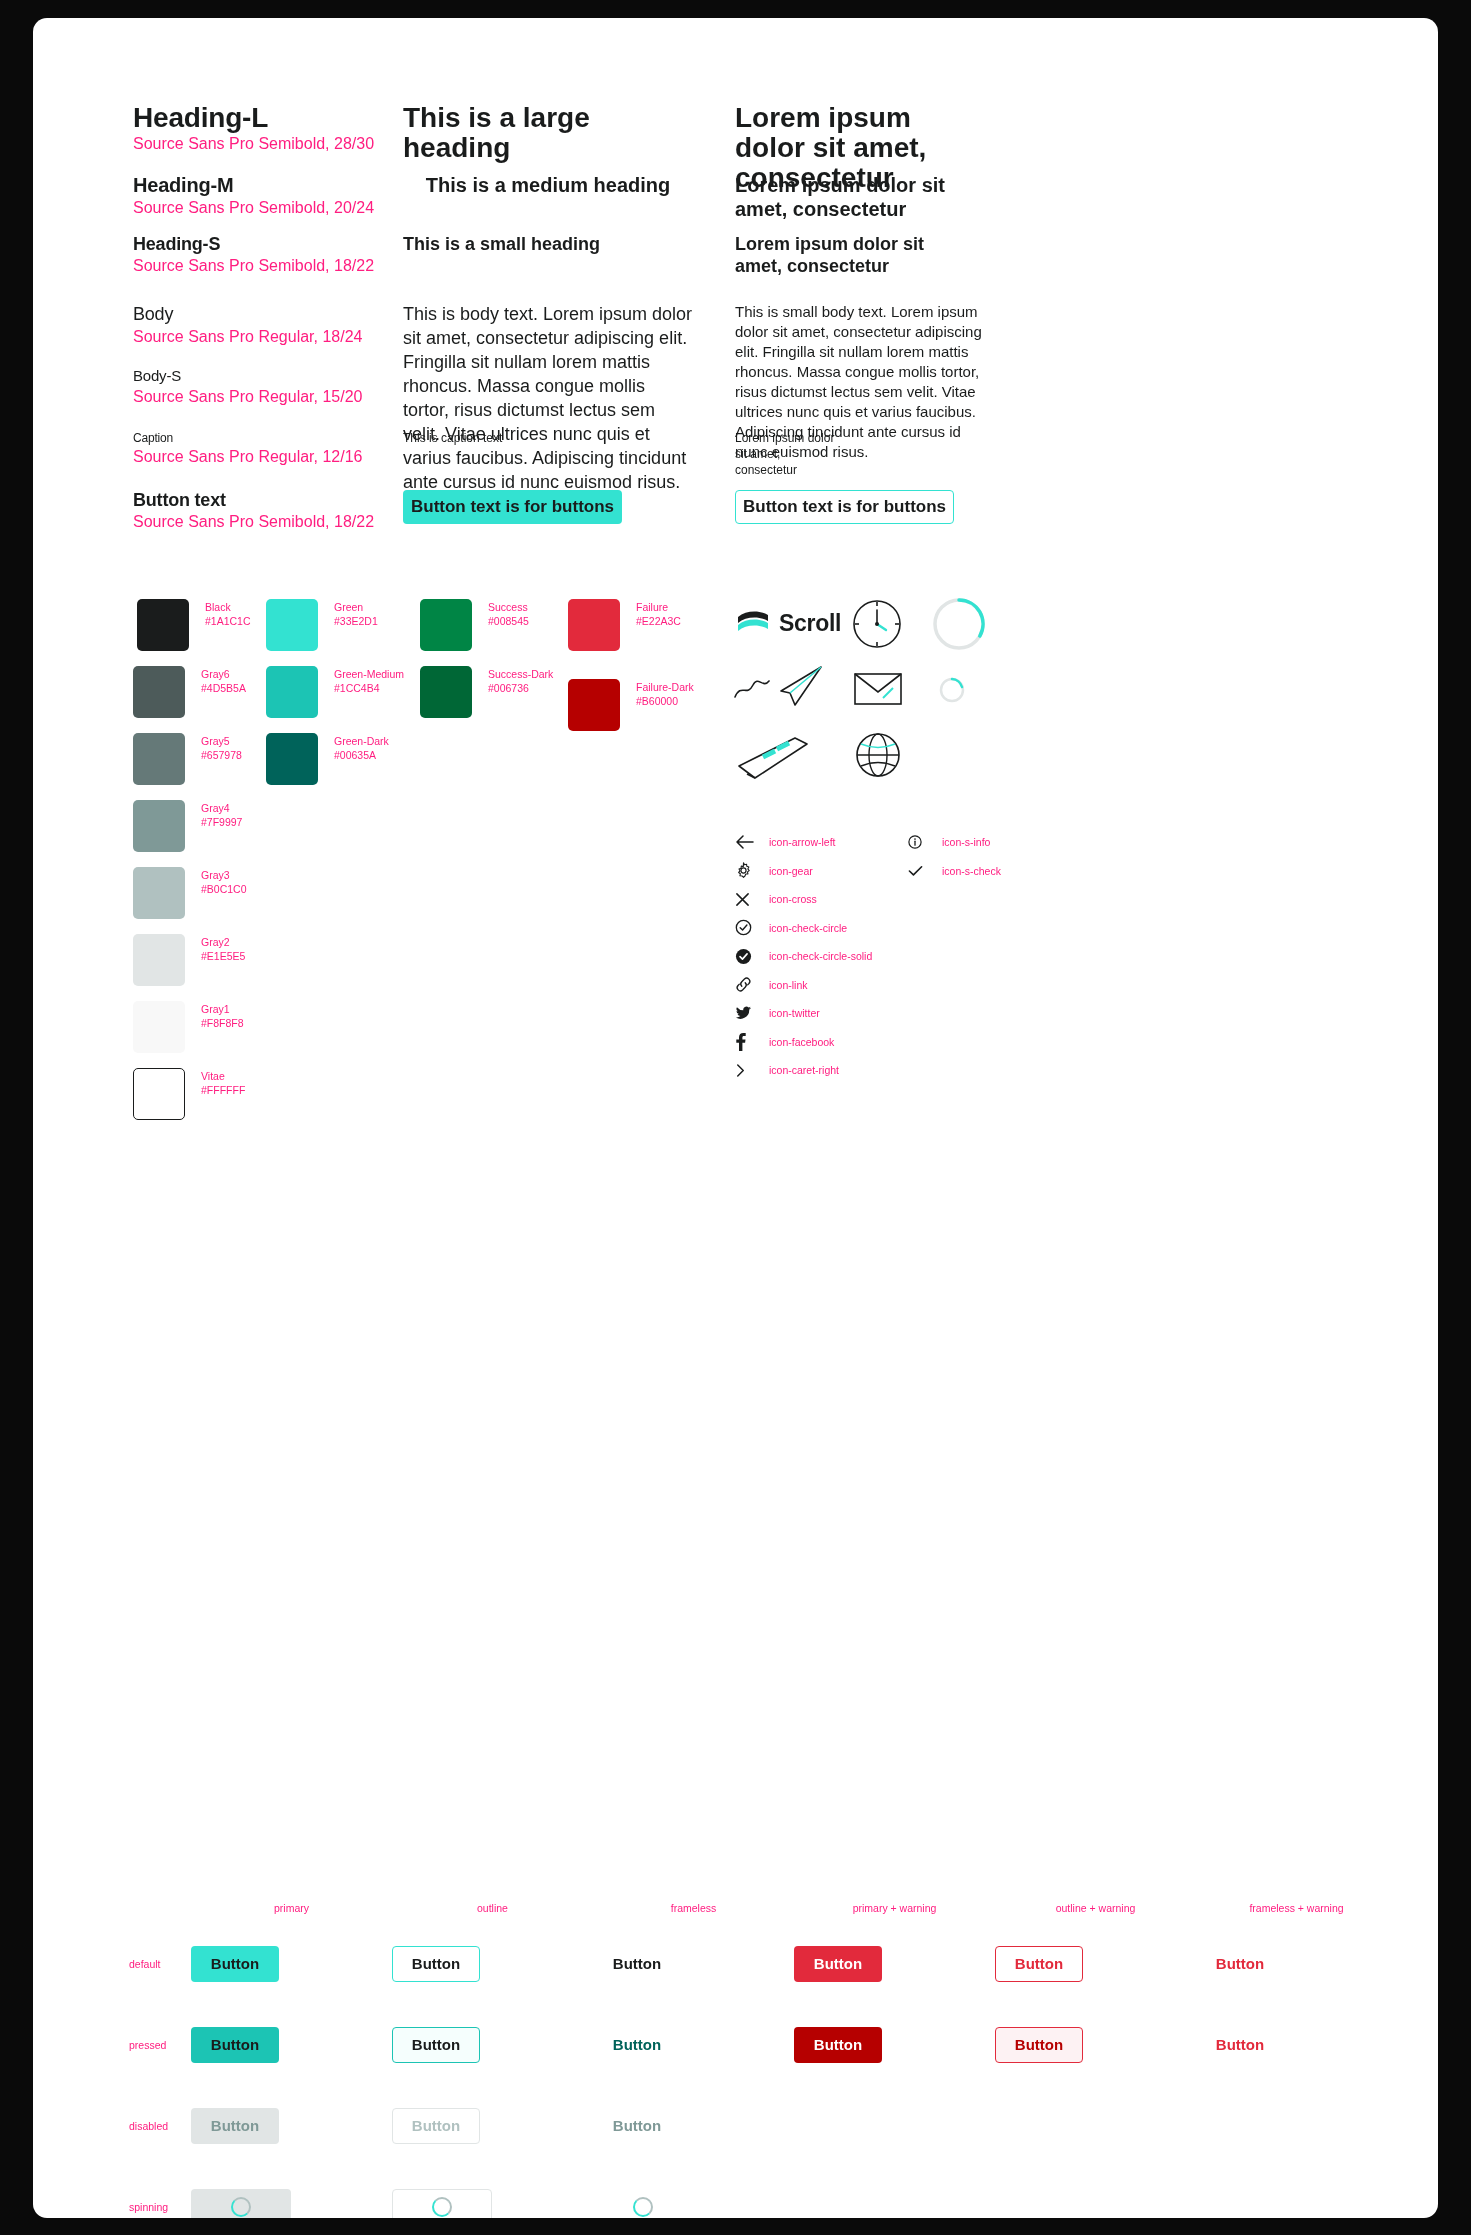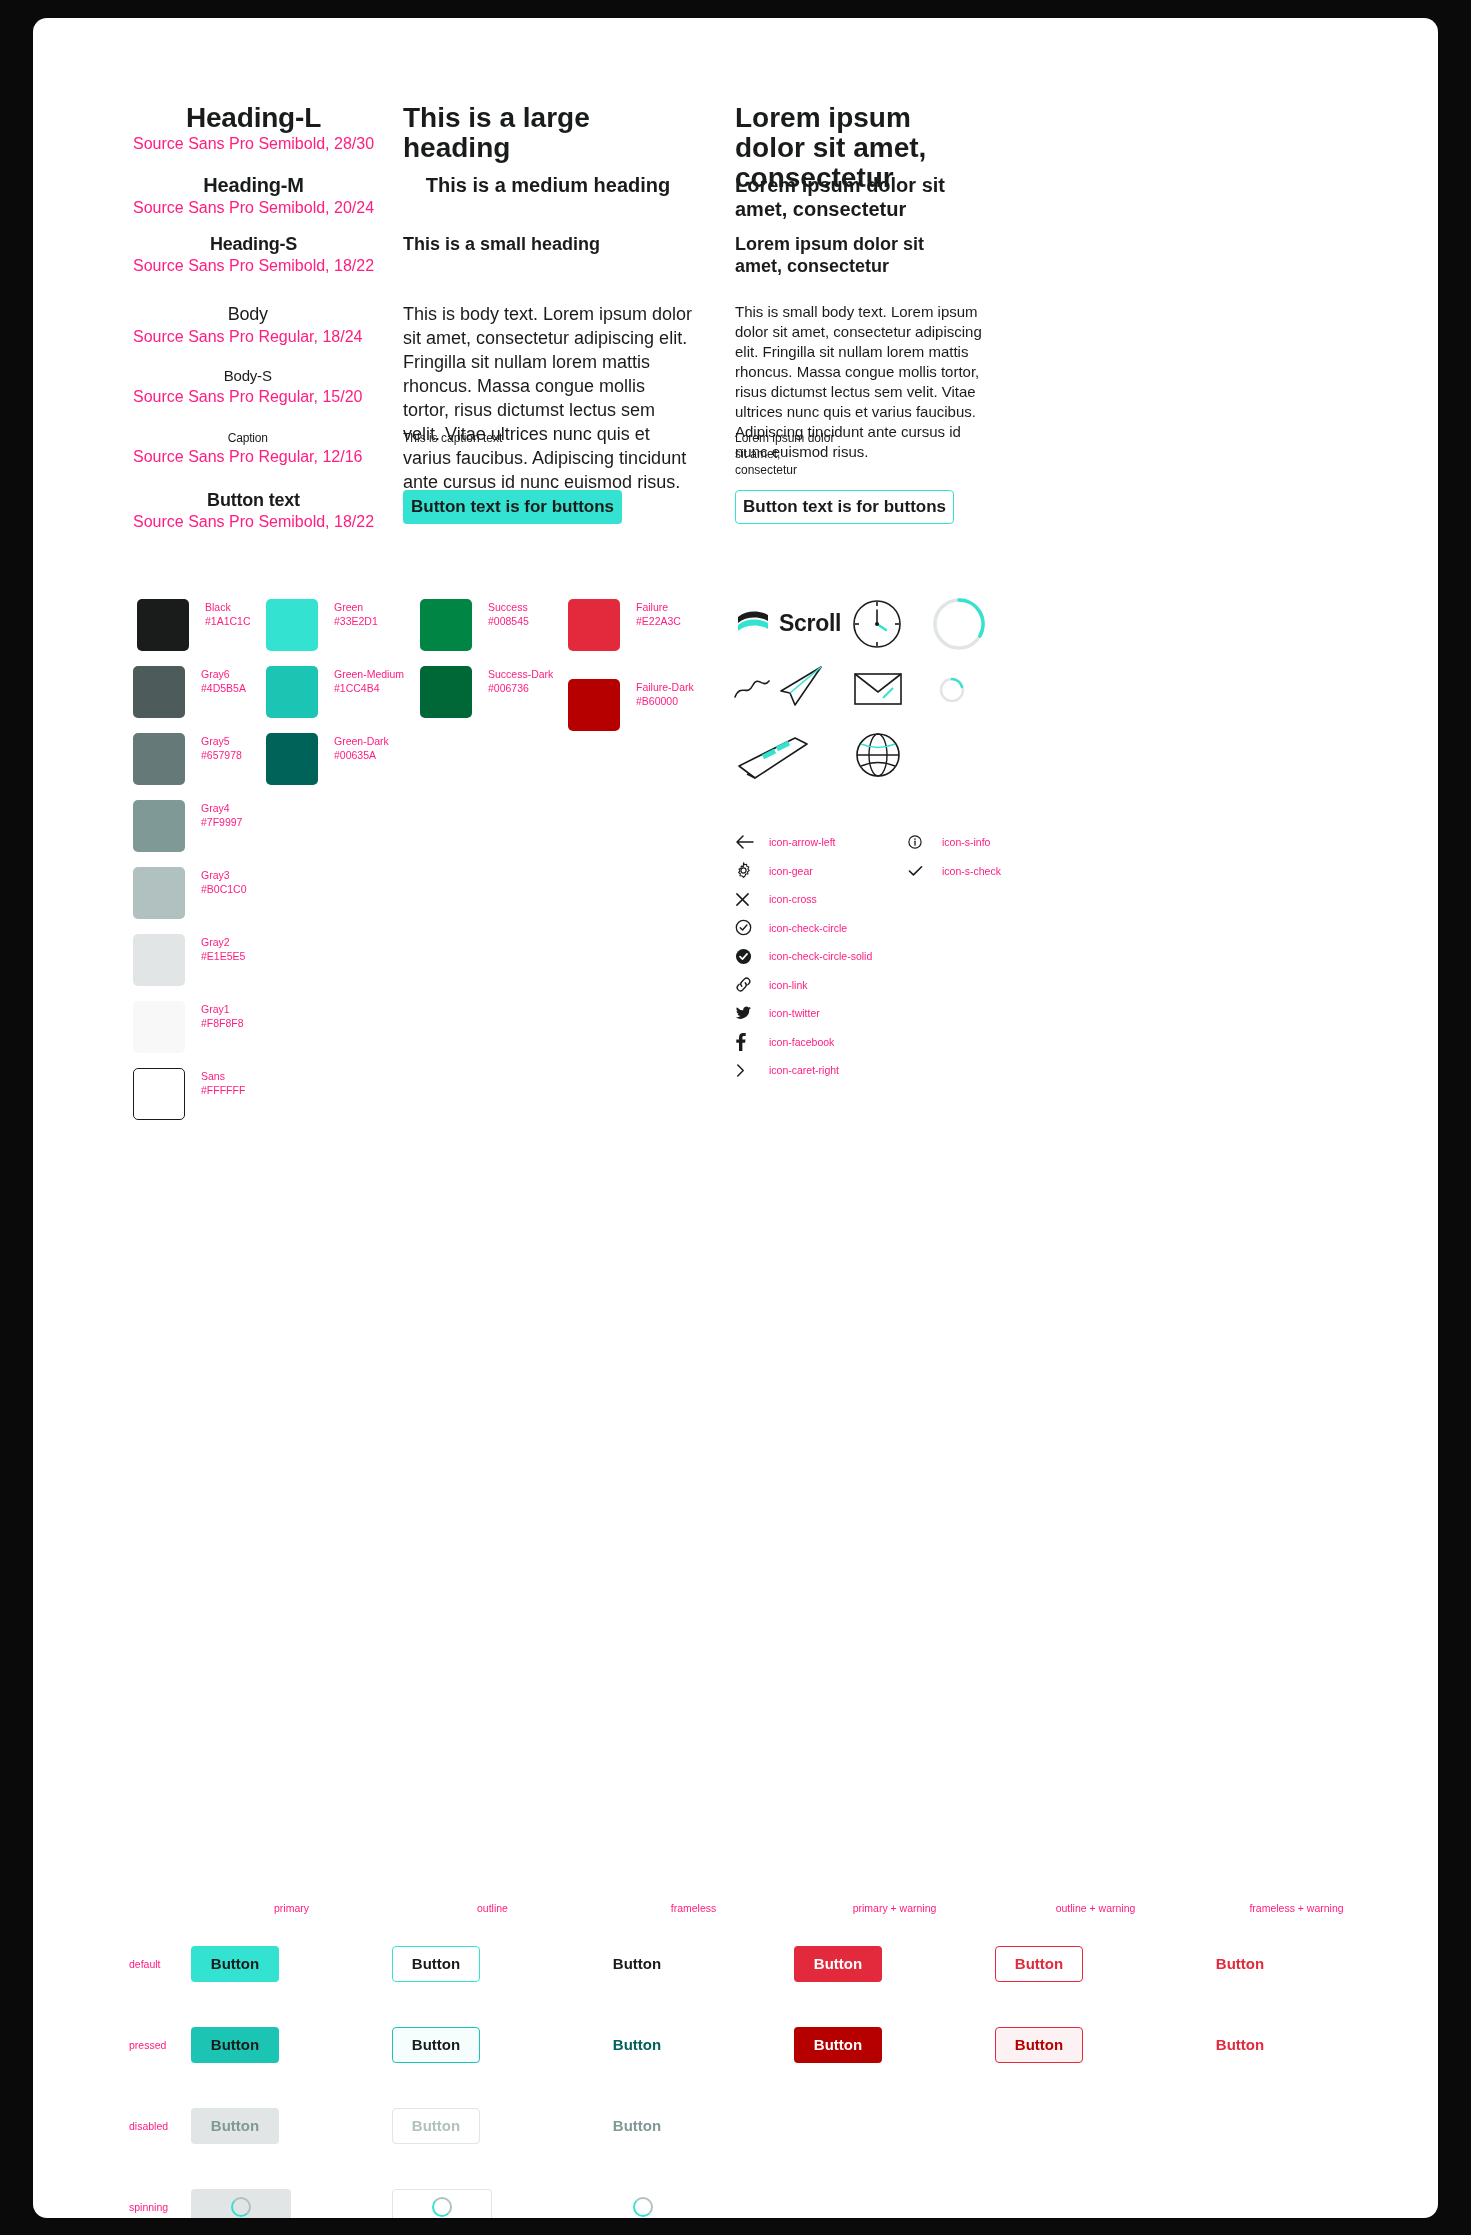--- a/index.html
+++ b/index.html
@@ -24,21 +24,20 @@
     overflow: hidden;
   }
   .canvas { position: relative; width: 100%; height: 100%; }
 
   
   .type-col { position: absolute; }
   .spec-name {
     color: #1a1c1c;
     font-weight: bold;
     letter-spacing: -0.2px;
-    text-align: center;
   }
   .spec-name.regular { font-weight: normal; }
   .spec-meta {
     color: #FF1E80;
     font-size: 16px;
     line-height: 16px;
     margin-top: 3px;
     white-space: nowrap;
   }
   .sample { color: #1a1c1c; }
@@ -264,21 +263,21 @@
   <div class="swatch-row" style="left:100px; top:983px;">
     <div class="swatch" style="background:#F8F8F8;"></div>
     <div class="swatch-label">
       <div>Gray1</div>
       <div>#F8F8F8</div>
     </div>
   </div>
   <div class="swatch-row" style="left:100px; top:1050px;">
     <div class="swatch" style="background:#FFFFFF; border:1px solid #1A1C1C;"></div>
     <div class="swatch-label">
-      <div>Sans</div>
+      <div>Vitae</div>
       <div>#FFFFFF</div>
     </div>
   </div>
 
   <div class="swatch-row" style="left:233px; top:581px;">
     <div class="swatch" style="background:#33E2D1;"></div>
     <div class="swatch-label">
       <div>Green</div>
       <div>#33E2D1</div>
     </div>

